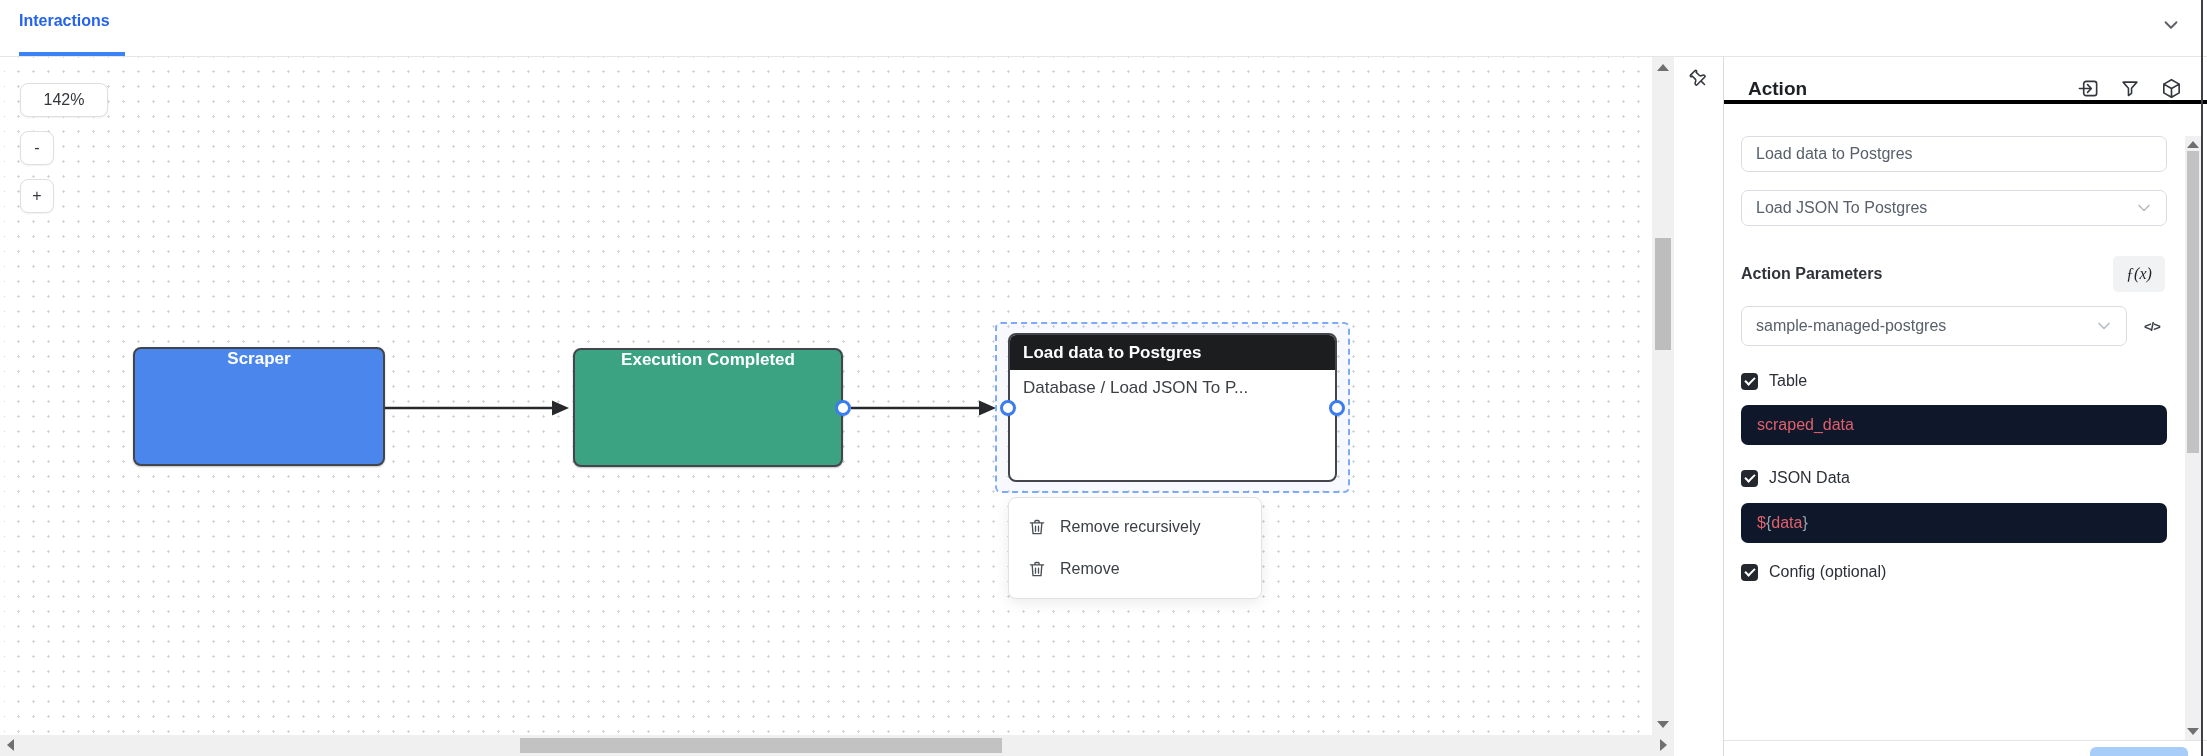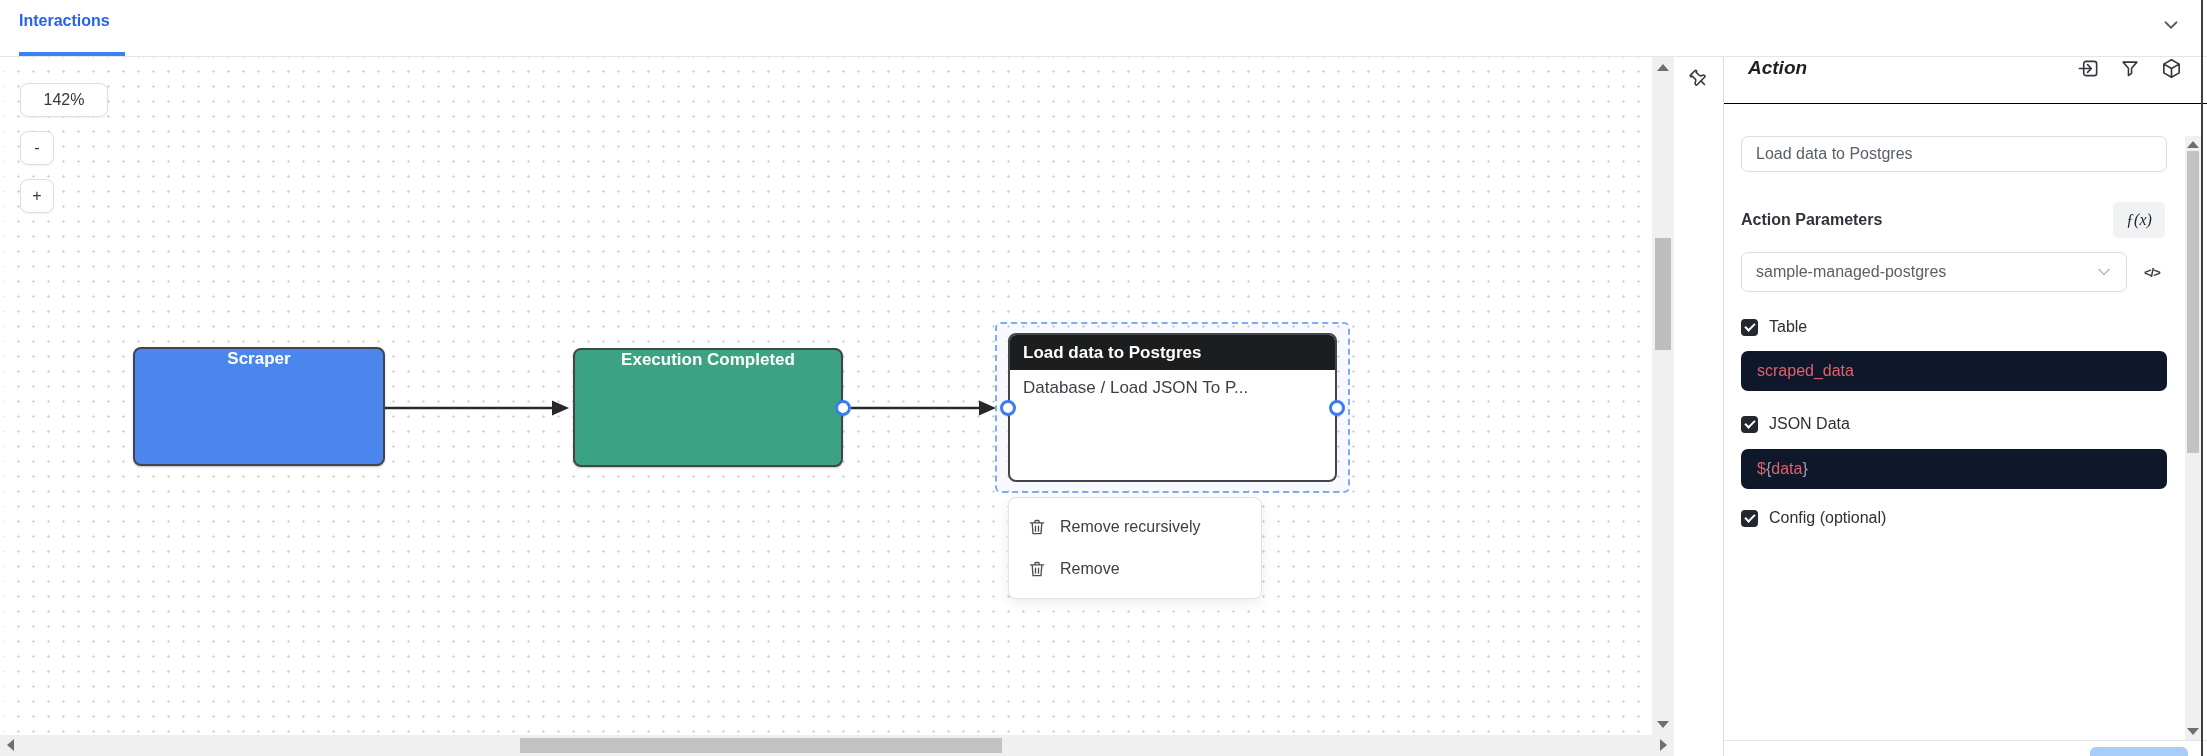--- a/index.html
+++ b/index.html
@@ -68,22 +68,22 @@
   .arr-left { left:7px; top:4px;   border-top:6px solid transparent; border-bottom:6px solid transparent; border-right:7px solid #6f6f6f; }
   .arr-right{ right:7px; top:4px;  border-top:6px solid transparent; border-bottom:6px solid transparent; border-left:7px solid #6f6f6f; }
 
   
   .gap { position:relative; width:49px; height:699px; background:#fff; flex:none; }
   .pin-icon { position:absolute; left:13px; top:10px; width:22px; height:22px;
     transform:rotate(-45deg); cursor:pointer; }
 
   
   .panel { position:relative; width:484px; height:699px; border-left:1px solid #d9dbde; background:#fff; flex:none; }
-  .panel-header { position:relative; height:47px; border-bottom:1px solid #000000;
-    display:flex; align-items:flex-start; padding:0 24px;font-style:italic; }
+  .panel-header { position:relative; height:47px; border-bottom:4px solid #000000;
+    display:flex; align-items:flex-end; padding:0 24px; }
   .panel-title { font-size:19px; font-weight:bold; color:#1d2025; }
   .panel-header-icons { margin-left:auto; display:flex; gap:19px; align-items:center; }
   .panel-header-icons svg { cursor:pointer; }
 
   .panel-body { position:relative; height:604px; padding:0 0 0 17px; }
   .field-input { width:426px; height:36px; border:1px solid #d9dde2; border-radius:7px;
     font-size:16px; color:#596069; padding:0 14px; background:#fff; display:flex; align-items:center;
     font-family:"Liberation Sans", sans-serif; }
   input.field-input { outline:none; }
   .select { width:426px; height:36px; border:1px solid #d9dde2; border-radius:7px;
@@ -229,20 +229,26 @@
             <path class="icon-stroke" d="M12 2.8l8 4.6v9.2l-8 4.6-8-4.6V7.4Z M12 12 4 7.4 M12 12l8-4.6 M12 12v9.2"></path>
           </svg>
         </span>
       </div>
 
       <div class="panel-body">
 
         <input class="field-input mt32" type="text" value="Load data to Postgres" style="">
 
 
+        <div class="select mt18">
+          <span>Load JSON To Postgres</span>
+          <svg class="sel-chevron" width="20" height="20" viewBox="0 0 24 24">
+            <polyline points="6,9 12,15 18,9" style="fill:none;stroke:#b8bec6;stroke-width:2;stroke-linecap:round;stroke-linejoin:round"></polyline>
+          </svg>
+        </div>
 
         <div class="params-row mt30">
           <span class="params-heading">Action Parameters</span>
           <button class="fx-btn">ƒ(x)</button>
         </div>
 
         <div class="asset-row mt14">
           <div class="select asset-select">
             <span>sample-managed-postgres</span>
             <svg class="sel-chevron" width="20" height="20" viewBox="0 0 24 24">

